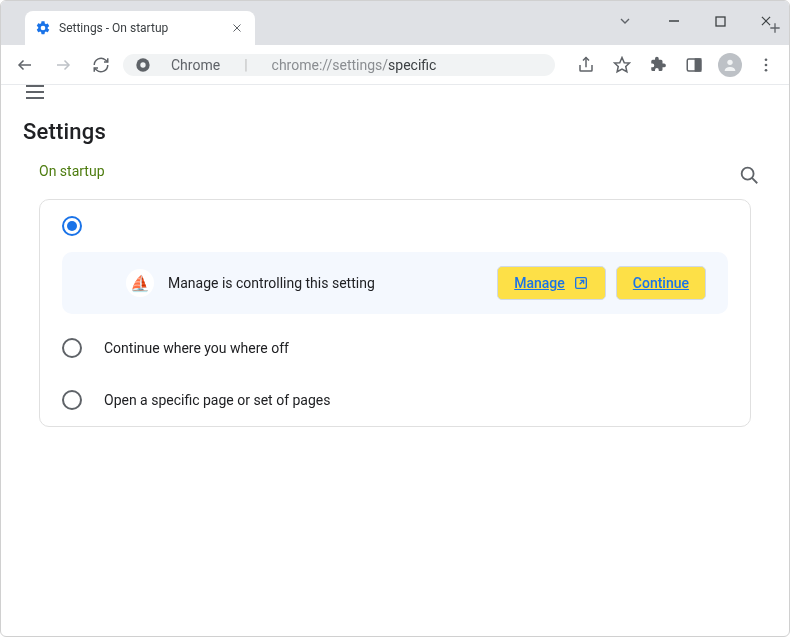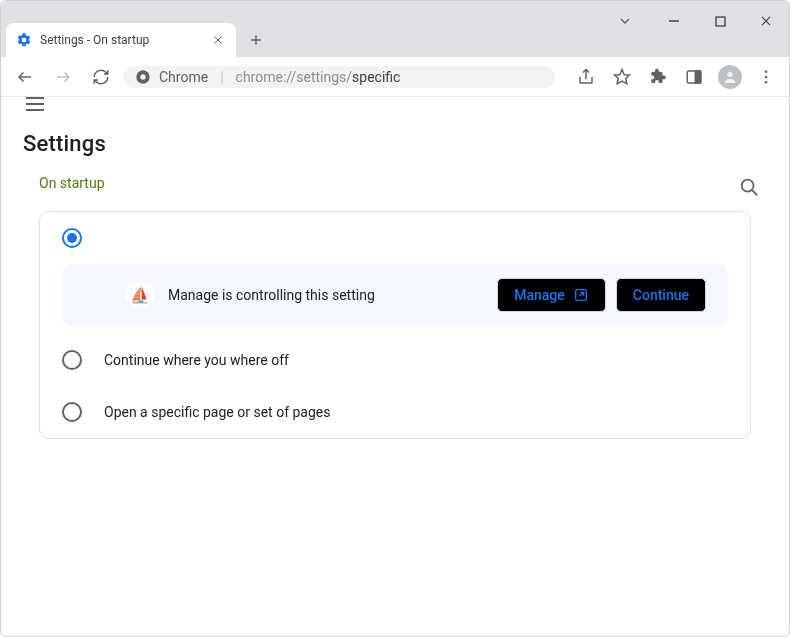--- a/index.html
+++ b/index.html
@@ -8,26 +8,27 @@
     background: #fff;
     width: 790px;
     height: 637px;
     overflow: hidden;
     position: relative;
     border: 1px solid #d0d0d0;
     border-radius: 6px;
   }
   
   .titlebar {
-    height: 56px;
+    height: 44px;
     background: #dfe1e5;
     display: flex;
     align-items: flex-end;
-    padding-left: 5px;
+    padding-left: 24px;
     position: relative;
+    justify-content: space-between;
   }
   .tab {
     background: #fff;
     height: 34px;
     width: 230px;
     border-radius: 8px 8px 0 0;
     display: flex;
     align-items: center;
     padding: 0 10px;
     gap: 8px;
@@ -69,21 +70,21 @@
     gap: 6px;
   }
   .nav-btn {
     width:32px; height:32px; border-radius:50%;
     display:flex; align-items:center; justify-content:center;
     color:#5f6368;
   }
   .nav-btn.disabled { color:#bdc1c6; }
   .omnibox {
     flex:1; height:22px; background:#f1f3f4; border-radius:15px;
-    display:flex; align-items:center; padding:0 12px; gap:8px;
+    display:flex; align-items:center; padding:0 12px; gap:20px;
     font-size:14px; color:#202124;
   }
   .omni-prefix { color:#5f6368; }
   .omni-divider { color:#bdbdbd; margin: 0 4px;}
   .omni-path { color:#3c4043; }
   .toolbar-icons { display:flex; align-items:center; gap:6px; margin-left:10px;}
   .tb-icon {
     width:30px; height:30px; border-radius:50%;
     display:flex; align-items:center; justify-content:center;
     color:#5f6368;
@@ -144,24 +145,25 @@
     display:flex; align-items:center; gap:14px;
   }
   .ext-icon {
     width:28px; height:28px; border-radius:50%;
     background:#fff; display:flex; align-items:center; justify-content:center;
     font-size:16px; flex-shrink:0;
   }
   .notice-text { font-size:14px; color:#202124; flex:1; }
   .btn-row { display:flex; gap:10px; }
   .btn {
-    border:1px solid #cfd9e8; background:#000000; color:#1a73e8;
+    border:1px solid #cfd9e8; background:#fde047; color:#1a73e8;
     font-size:14px; padding: 8px 16px; border-radius:5px;
     display:flex; align-items:center; gap:8px; cursor:pointer;
     font-weight:500;
+    text-decoration:underline;
   }
   svg { display:block; }
 </style>
 </head>
 <body>
 
 <div class="titlebar">
   <div class="tab">
     <span class="tab-favicon">
       <svg viewBox="0 0 24 24" width="16" height="16" fill="#1a73e8">

